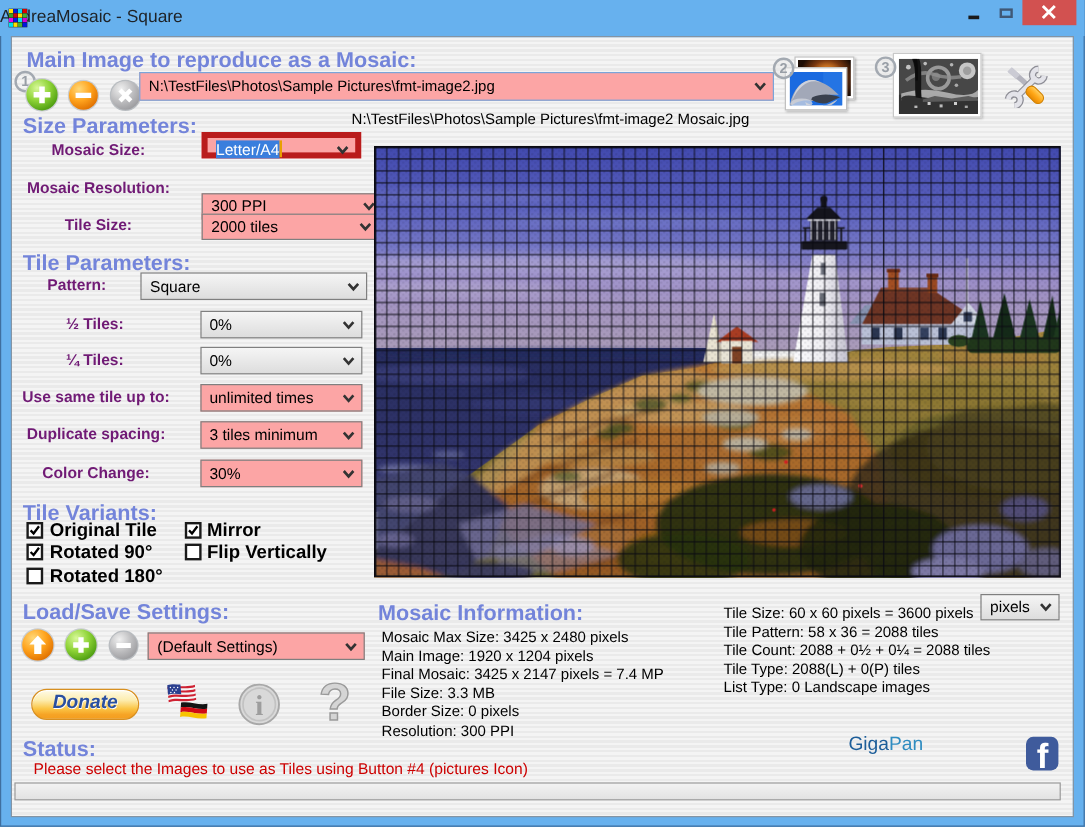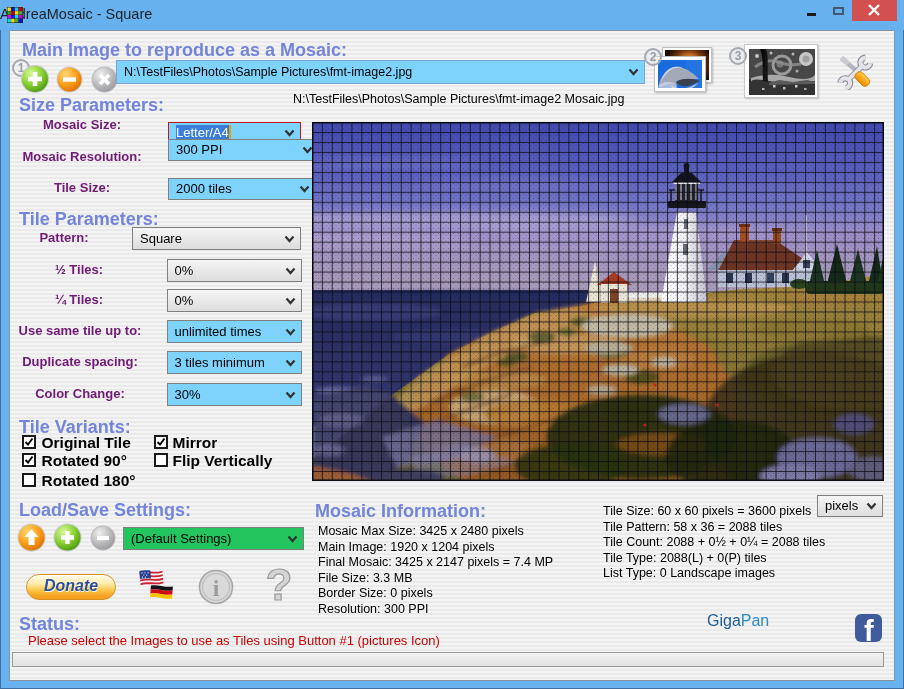--- a/index.html
+++ b/index.html
@@ -1,21 +1,21 @@
 <!DOCTYPE html>
 <html><head><meta charset="utf-8">
 <style>
 *{margin:0;padding:0;box-sizing:border-box}
 html,body{width:904px;height:689px;overflow:hidden}
 body{position:relative;font-family:"Liberation Sans",sans-serif;background:#67b1ee;box-shadow:inset 0 0 0 1px #3f6f9f}
 .abs{position:absolute}
 .client{left:9px;top:30px;width:886px;height:651px;background:repeating-linear-gradient(180deg,#f4f4f4 0 2px,#eaeaea 2px 4px);border:1px solid #8494a4}
 .hd{font-weight:bold;font-size:18px;color:#7384da;letter-spacing:0px}
 .lbl{font-weight:bold;font-size:13px;color:#701a75;text-align:center}
-.cb{height:23px;background:#7dd3fc;border:1px solid #7f7f7f;font-size:13px;color:#000;line-height:21px;padding-left:7px;white-space:nowrap}
+.cb{height:23px;background:#fca5a5;border:1px solid #7f7f7f;font-size:13px;color:#000;line-height:21px;padding-left:7px;white-space:nowrap}
 .cb .chv{position:absolute;right:5px;top:5px}
 .gray{background:linear-gradient(180deg,#f5f5f5,#dddddd)}
 .ck{width:14px;height:14px;background:#fff;border:2px solid #1a1a1a}
 .cklbl{font-weight:bold;font-size:15.5px;color:#000;white-space:nowrap}
 .info{font-size:12.5px;color:#000;line-height:15.5px;white-space:nowrap}
 .num{border:2px solid #a3a9b1;border-radius:50%;color:#989ea6;font-weight:bold;font-size:12px;width:18px;height:18px;text-align:center;line-height:14px}
 </style></head>
 <body>
 
 <div class="abs" style="left:0;top:0;width:904px;height:30px;background:#67b1ee"></div>
@@ -148,38 +148,38 @@
 <g stroke="#e3e3e9" stroke-width="4" fill="none" stroke-linecap="butt">
 <path d="M11.3 28.7 L27.7 12.3"></path>
 <circle cx="9.2" cy="31.2" r="4.9" transform="rotate(187.5 9.2 31.2)" stroke-dasharray="21.81 8.98"></circle>
 <circle cx="29.3" cy="10.6" r="4.9" transform="rotate(7.5 29.3 10.6)" stroke-dasharray="21.81 8.98"></circle>
 </g>
 <rect x="-8" y="-4" width="16.5" height="9" rx="4.2" fill="url(#sdh)" stroke="#d08000" stroke-width="0.9" transform="translate(26.5 26.5) rotate(45)"></rect>
 </svg>
 
 <div class="abs hd" style="left:19px;top:95px">Size Parameters:</div>
 <div class="abs lbl" style="left:0;top:117px;width:164px">Mosaic Size:</div>
-<div class="abs cb" style="left:168px;top:122px;width:133px;height:22px;border:1px solid #b91c1c;line-height:20px"><span style="background:#3a7edd;color:#fff">Letter/A4</span><span style="display:inline-block;width:2px;height:14px;background:#e8a000;vertical-align:-2px"></span>
+<div class="abs cb" style="left:168px;top:110px;width:133px;height:22px;border:5px solid #b91c1c;line-height:20px"><span style="background:#3a7edd;color:#fff">Letter/A4</span><span style="display:inline-block;width:2px;height:14px;background:#e8a000;vertical-align:-2px"></span>
 <svg class="chv" width="11" height="12" style="top:4px">
       <path d="M1.5 3.5 L5.5 8 L9.5 3.5" fill="none" stroke="#333" stroke-width="2.2"></path>
     </svg></div>
 <div class="abs lbl" style="left:0;top:149px;width:164px">Mosaic Resolution:</div>
-<div class="abs cb" style="left:168px;top:139px;width:151px;height:22px;line-height:20px">300 PPI
+<div class="abs cb" style="left:168px;top:161px;width:151px;height:22px;line-height:20px">300 PPI
 <svg class="chv" width="11" height="12" style="top:4px">
       <path d="M1.5 3.5 L5.5 8 L9.5 3.5" fill="none" stroke="#333" stroke-width="2.2"></path>
     </svg></div>
 <div class="abs lbl" style="left:0;top:180px;width:164px">Tile Size:</div>
 <div class="abs cb" style="left:168px;top:177.5px;width:148px;height:22px;line-height:20px">2000 tiles
 <svg class="chv" width="11" height="12" style="top:4px">
       <path d="M1.5 3.5 L5.5 8 L9.5 3.5" fill="none" stroke="#333" stroke-width="2.2"></path>
     </svg></div>
 
 <div class="abs hd" style="left:19px;top:209px">Tile Parameters:</div>
 <div class="abs lbl" style="left:0;top:230px;width:128px">Pattern:</div>
-<div class="abs cb gray" style="left:132px;top:227px;width:169px">Square
+<div class="abs cb gray" style="left:117px;top:227px;width:189px">Square
 <svg class="chv" width="11" height="12">
       <path d="M1.5 3.5 L5.5 8 L9.5 3.5" fill="none" stroke="#333" stroke-width="2.2"></path>
     </svg></div>
 <div class="abs lbl" style="left:0;top:261.5px;width:158px">½ Tiles:</div>
 <div class="abs cb gray" style="left:166.5px;top:258.5px;width:135px">0%
 <svg class="chv" width="11" height="12">
       <path d="M1.5 3.5 L5.5 8 L9.5 3.5" fill="none" stroke="#333" stroke-width="2.2"></path>
     </svg></div>
 <div class="abs lbl" style="left:0;top:291.5px;width:158px">¼ Tiles:</div>
 <div class="abs cb gray" style="left:166.5px;top:288.5px;width:135px">0%
@@ -235,21 +235,21 @@
 <svg class="abs" style="left:52.5px;top:523px" width="29" height="29" viewBox="0 0 29 29">
 <circle cx="14.5" cy="14.5" r="14" fill="#c8ccd0"></circle>
     <circle cx="14.5" cy="14.5" r="13" fill="url(#gg1)"></circle>
 <path d="M14.5 8 V21 M8 14.5 H21" stroke="#fff" stroke-width="4.4"></path>
   </svg>
 <svg class="abs" style="left:89.5px;top:525px" width="26" height="26" viewBox="0 0 26 26">
 <circle cx="13" cy="13" r="12.5" fill="#b8bcc0"></circle>
     <circle cx="13" cy="13" r="11.5" fill="url(#xg1)"></circle>
 <path d="M7 13 H19" stroke="#fff" stroke-width="4.2"></path>
   </svg>
-<div class="abs cb" style="left:123px;top:527px;width:181px;background:#22c55e">(Default Settings)
+<div class="abs cb" style="left:123px;top:527px;width:181px;background:#fca5a5">(Default Settings)
 <svg class="chv" width="11" height="12">
       <path d="M1.5 3.5 L5.5 8 L9.5 3.5" fill="none" stroke="#333" stroke-width="2.2"></path>
     </svg></div>
 
 <div class="abs" style="left:26px;top:574px;width:90px;height:26px;border-radius:13px;border:1.5px solid #d89020;background:linear-gradient(180deg,#fefbe8 0%,#fdedb0 35%,#fbc545 65%,#f6a426 85%,#f49e1e 100%);box-shadow:inset 0 1px 0 #fff"></div>
 <div class="abs" style="left:26px;top:577px;width:90px;text-align:center;font-size:16px;font-weight:bold;font-style:italic;color:#2a4fa0;text-shadow:0.5px 0.5px 0 #fff">Donate</div>
 <svg class="abs" style="left:138px;top:567px" width="38" height="36" viewBox="0 0 38 36">
 <g transform="rotate(-5 14 11)">
 <path d="M2 3 C9 1 17 5 25 3 L25 19 C17 21 9 17 2 19 Z" fill="#f5f5f5"></path>
 <path d="M2 4.6 C9 2.6 17 6.6 25 4.6 L25 6.4 C17 8.4 9 4.4 2 6.4 Z M2 8.2 C9 6.2 17 10.2 25 8.2 L25 10 C17 12 9 8 2 10 Z M2 11.8 C9 9.8 17 13.8 25 11.8 L25 13.6 C17 15.6 9 11.6 2 13.6 Z M2 15.4 C9 13.4 17 17.4 25 15.4 L25 17.2 C17 19.2 9 15.2 2 17.2 Z" fill="#cf2233"></path>
@@ -271,21 +271,21 @@
 <svg class="abs" style="left:198px;top:569px" width="36" height="36" viewBox="0 0 36 36">
 <circle cx="18" cy="18" r="16.5" fill="#d9d9d9" stroke="#a8a8a8" stroke-width="1.6"></circle>
 <circle cx="18" cy="18" r="13.5" fill="none" stroke="#c2c2c2" stroke-width="1.4"></circle>
 <text x="18" y="27" font-family="Liberation Serif,serif" font-size="24" font-weight="bold" fill="#9d9d9d" text-anchor="middle">i</text>
 </svg>
 <svg class="abs" style="left:260px;top:564px" width="38" height="44" viewBox="0 0 38 44">
 <text x="19" y="36" font-family="Liberation Sans,sans-serif" font-size="44" font-weight="bold" fill="#d5d5d5" stroke="#9a9a9a" stroke-width="1.2" text-anchor="middle">?</text>
 </svg>
 
 <div class="abs hd" style="left:19px;top:614px">Status:</div>
-<div class="abs" style="left:28px;top:632.5px;font-size:13px;color:#cc0000;white-space:nowrap">Please select the Images to use as Tiles using Button #1 (pictures Icon)</div>
+<div class="abs" style="left:28px;top:632.5px;font-size:13px;color:#cc0000;white-space:nowrap">Please select the Images to use as Tiles using Button #4 (pictures Icon)</div>
 <div class="abs" style="left:12px;top:652px;width:872px;height:15px;border:1px solid #999;background:linear-gradient(180deg,#f2f2f2,#e2e2e2)"></div>
 
 <div class="abs hd" style="left:315px;top:501px">Mosaic Information:</div>
 <div class="abs cb gray" style="left:817px;top:495px;width:66px;height:22px;line-height:20px">pixels
 <svg class="chv" width="11" height="12" style="top:4px">
       <path d="M1.5 3.5 L5.5 8 L9.5 3.5" fill="none" stroke="#333" stroke-width="2.2"></path>
     </svg></div>
 <div class="abs info" style="left:318px;top:524px">Mosaic Max Size: 3425 x 2480 pixels<br>Main Image: 1920 x 1204 pixels<br>Final Mosaic: 3425 x 2147 pixels = 7.4 MP<br>File Size: 3.3 MB<br>Border Size: 0 pixels<br>Resolution: 300 PPI</div>
 <div class="abs info" style="left:603px;top:504px">Tile Size: 60 x 60 pixels = 3600 pixels<br>Tile Pattern: 58 x 36 = 2088 tiles<br>Tile Count: 2088 + 0½ + 0¼ = 2088 tiles<br>Tile Type: 2088(L) + 0(P) tiles<br>List Type: 0 Landscape images</div>
 <div class="abs" style="left:707px;top:612px;font-size:16px;font-weight:normal"><span style="color:#1d5e99">Giga</span><span style="color:#2f8cc0">Pan</span></div>

